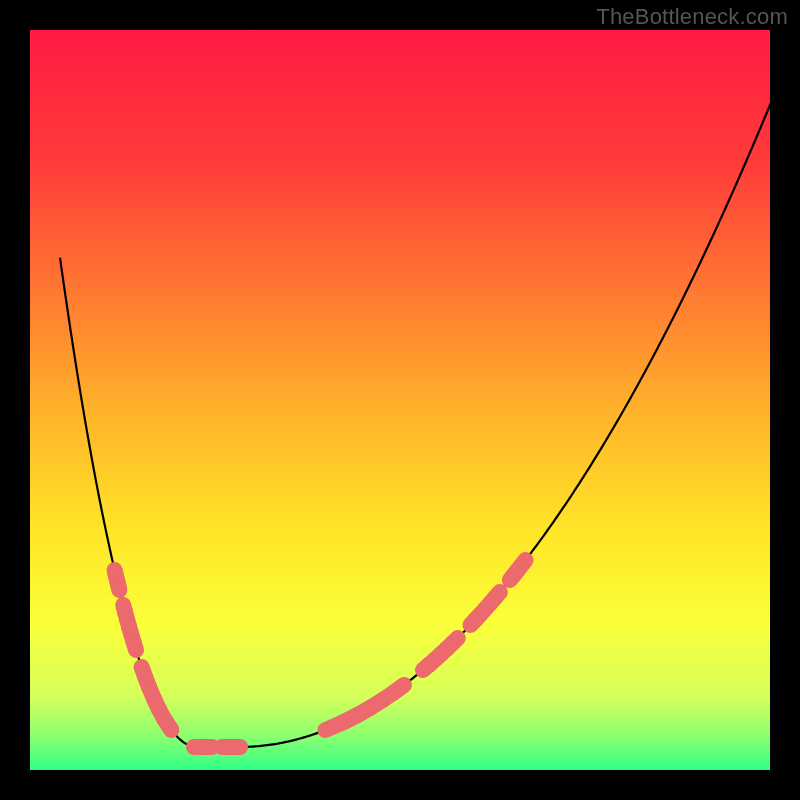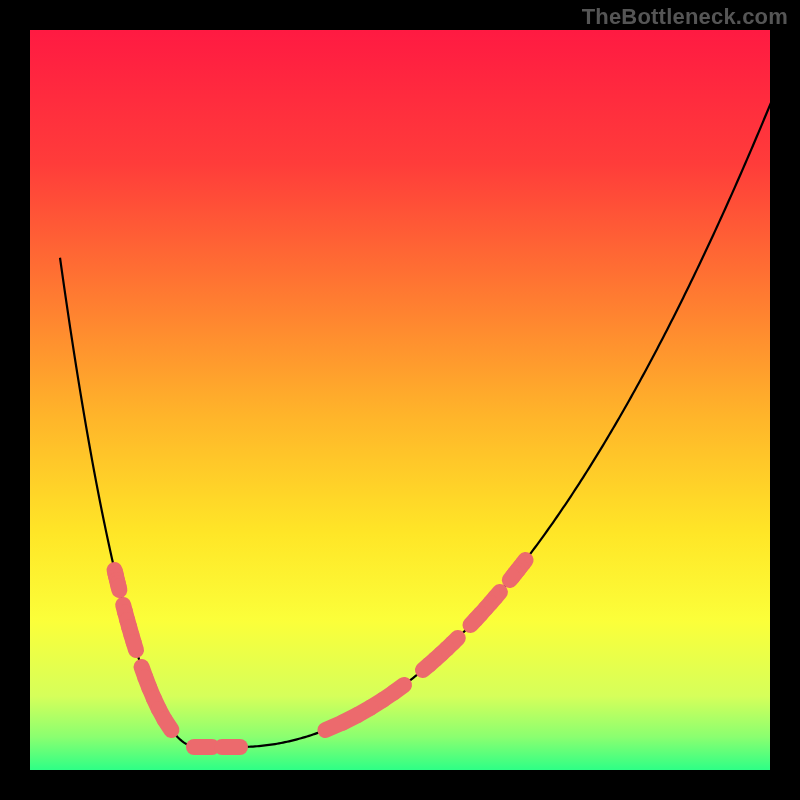--- a/index.html
+++ b/index.html
@@ -29,21 +29,21 @@
     width: 100%;
     height: 100%;
   }
   .watermark {
     position: absolute;
     top: 4px;
     right: 12px;
     color: #555;
     font-size: 22px;
     letter-spacing: 0.2px;
-    font-weight: 700;
+    font-weight: 400;
     user-select: none;
   }
 </style>
 </head>
 <body>
 
 <div class="frame">
 
   <div class="watermark">TheBottleneck.com</div>
 

